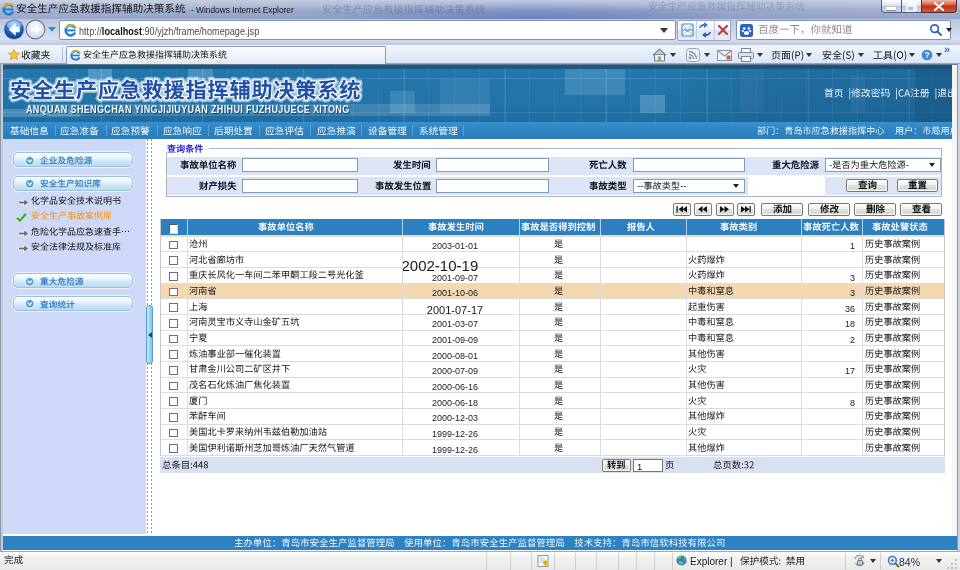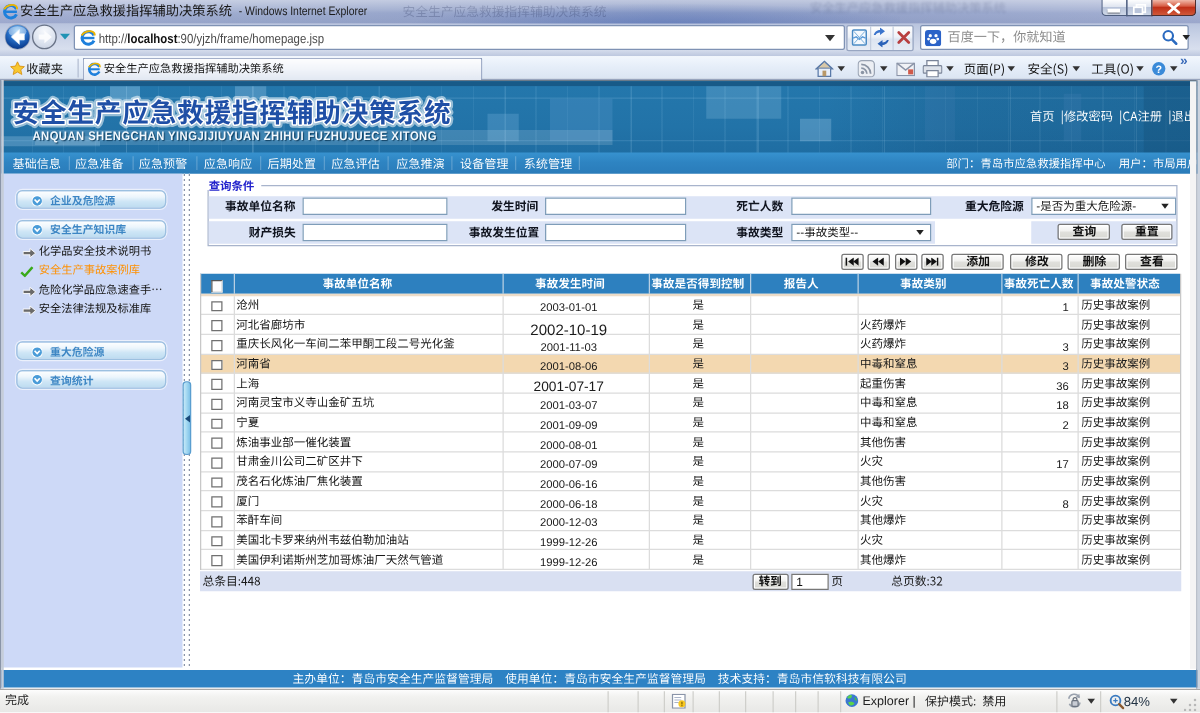--- a/index.html
+++ b/index.html
@@ -864,21 +864,21 @@
 <svg style="position:absolute;left:188.5px;top:254.7px;overflow:visible" width="57" height="13">
     <g fill="#1a1a1a" transform="translate(0,8.1) scale(0.0920)">
       <use href="#g188" x="0"></use>
       <use href="#g189" x="100"></use>
       <use href="#g190" x="200"></use>
       <use href="#g191" x="300"></use>
       <use href="#g192" x="400"></use>
       <use href="#g90" x="500"></use>
     </g>
   </svg>
-<div class="abs" style="left:401.5px;top:252.26px;width:107px;text-align:center;font-size:12px;color:#1a1a1a;padding-top:4.6px">2002-10-19</div>
+<div class="abs" style="left:401.5px;top:252.26px;width:107px;text-align:left;font-size:15px;color:#1a1a1a;padding-top:4.6px">2002-10-19</div>
 <svg style="position:absolute;left:554.4px;top:254.7px;overflow:visible" width="11" height="13">
     <g fill="#1a1a1a" transform="translate(0,8.1) scale(0.0920)">
       <use href="#g150" x="0"></use>
     </g>
   </svg>
 <svg style="position:absolute;left:688.0px;top:254.7px;overflow:visible" width="38" height="13">
     <g fill="#1a1a1a" transform="translate(0,8.1) scale(0.0920)">
       <use href="#g193" x="0"></use>
       <use href="#g194" x="100"></use>
       <use href="#g195" x="200"></use>
@@ -913,21 +913,21 @@
       <use href="#g205" x="1100"></use>
       <use href="#g34" x="1200"></use>
       <use href="#g206" x="1300"></use>
       <use href="#g202" x="1400"></use>
       <use href="#g207" x="1500"></use>
       <use href="#g208" x="1600"></use>
       <use href="#g110" x="1700"></use>
       <use href="#g209" x="1800"></use>
     </g>
   </svg>
-<div class="abs" style="left:401.5px;top:267.92px;width:107px;text-align:center;font-size:9px;color:#1a1a1a;padding-top:4.6px">2001-11-03</div>
+<div class="abs" style="left:401.5px;top:267.92px;width:107px;text-align:center;font-size:9px;color:#1a1a1a;padding-top:4.6px">2001-09-07</div>
 <svg style="position:absolute;left:554.4px;top:270.3px;overflow:visible" width="11" height="13">
     <g fill="#1a1a1a" transform="translate(0,8.1) scale(0.0920)">
       <use href="#g150" x="0"></use>
     </g>
   </svg>
 <svg style="position:absolute;left:688.0px;top:270.3px;overflow:visible" width="38" height="13">
     <g fill="#1a1a1a" transform="translate(0,8.1) scale(0.0920)">
       <use href="#g193" x="0"></use>
       <use href="#g194" x="100"></use>
       <use href="#g195" x="200"></use>
@@ -948,21 +948,21 @@
 <div class="abs" style="left:160.3px;top:283.58px;width:784.0999999999999px;height:15.66px;background:#f3d8b0"></div>
 <div class="abs" style="left:160.3px;top:298.24px;width:784.0999999999999px;height:1px;background:#dcdcdc"></div>
 <div class="abs" style="left:169px;top:287.78px;width:8.5px;height:8.5px;background:#fff;border:1px solid #707070"></div>
 <svg style="position:absolute;left:188.5px;top:286.0px;overflow:visible" width="29" height="13">
     <g fill="#1a1a1a" transform="translate(0,8.1) scale(0.0920)">
       <use href="#g188" x="0"></use>
       <use href="#g210" x="100"></use>
       <use href="#g190" x="200"></use>
     </g>
   </svg>
-<div class="abs" style="left:401.5px;top:283.58px;width:107px;text-align:center;font-size:9px;color:#1a1a1a;padding-top:4.6px">2001-08-06</div>
+<div class="abs" style="left:401.5px;top:283.58px;width:107px;text-align:center;font-size:9px;color:#1a1a1a;padding-top:4.6px">2001-10-06</div>
 <svg style="position:absolute;left:554.4px;top:286.0px;overflow:visible" width="11" height="13">
     <g fill="#1a1a1a" transform="translate(0,8.1) scale(0.0920)">
       <use href="#g150" x="0"></use>
     </g>
   </svg>
 <svg style="position:absolute;left:688.0px;top:286.0px;overflow:visible" width="48" height="13">
     <g fill="#1a1a1a" transform="translate(0,8.1) scale(0.0920)">
       <use href="#g91" x="0"></use>
       <use href="#g211" x="100"></use>
       <use href="#g212" x="200"></use>

